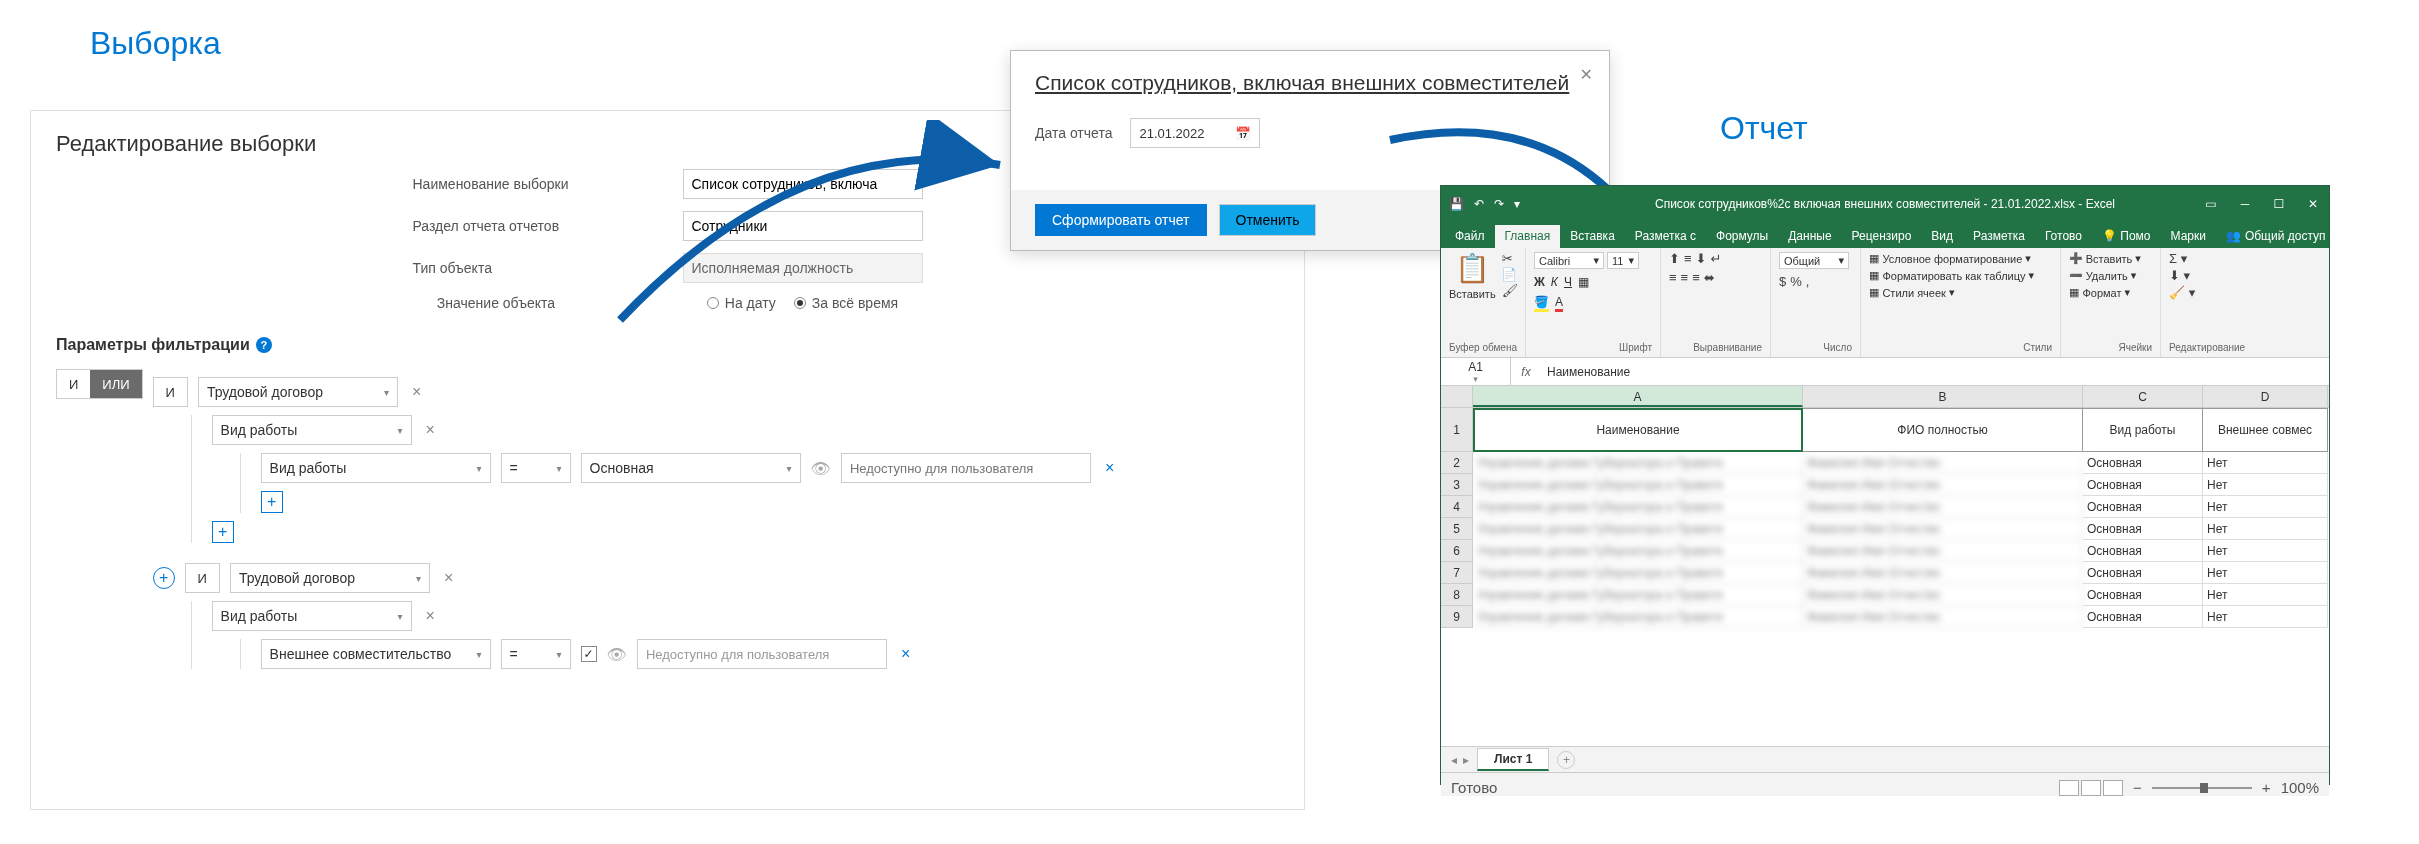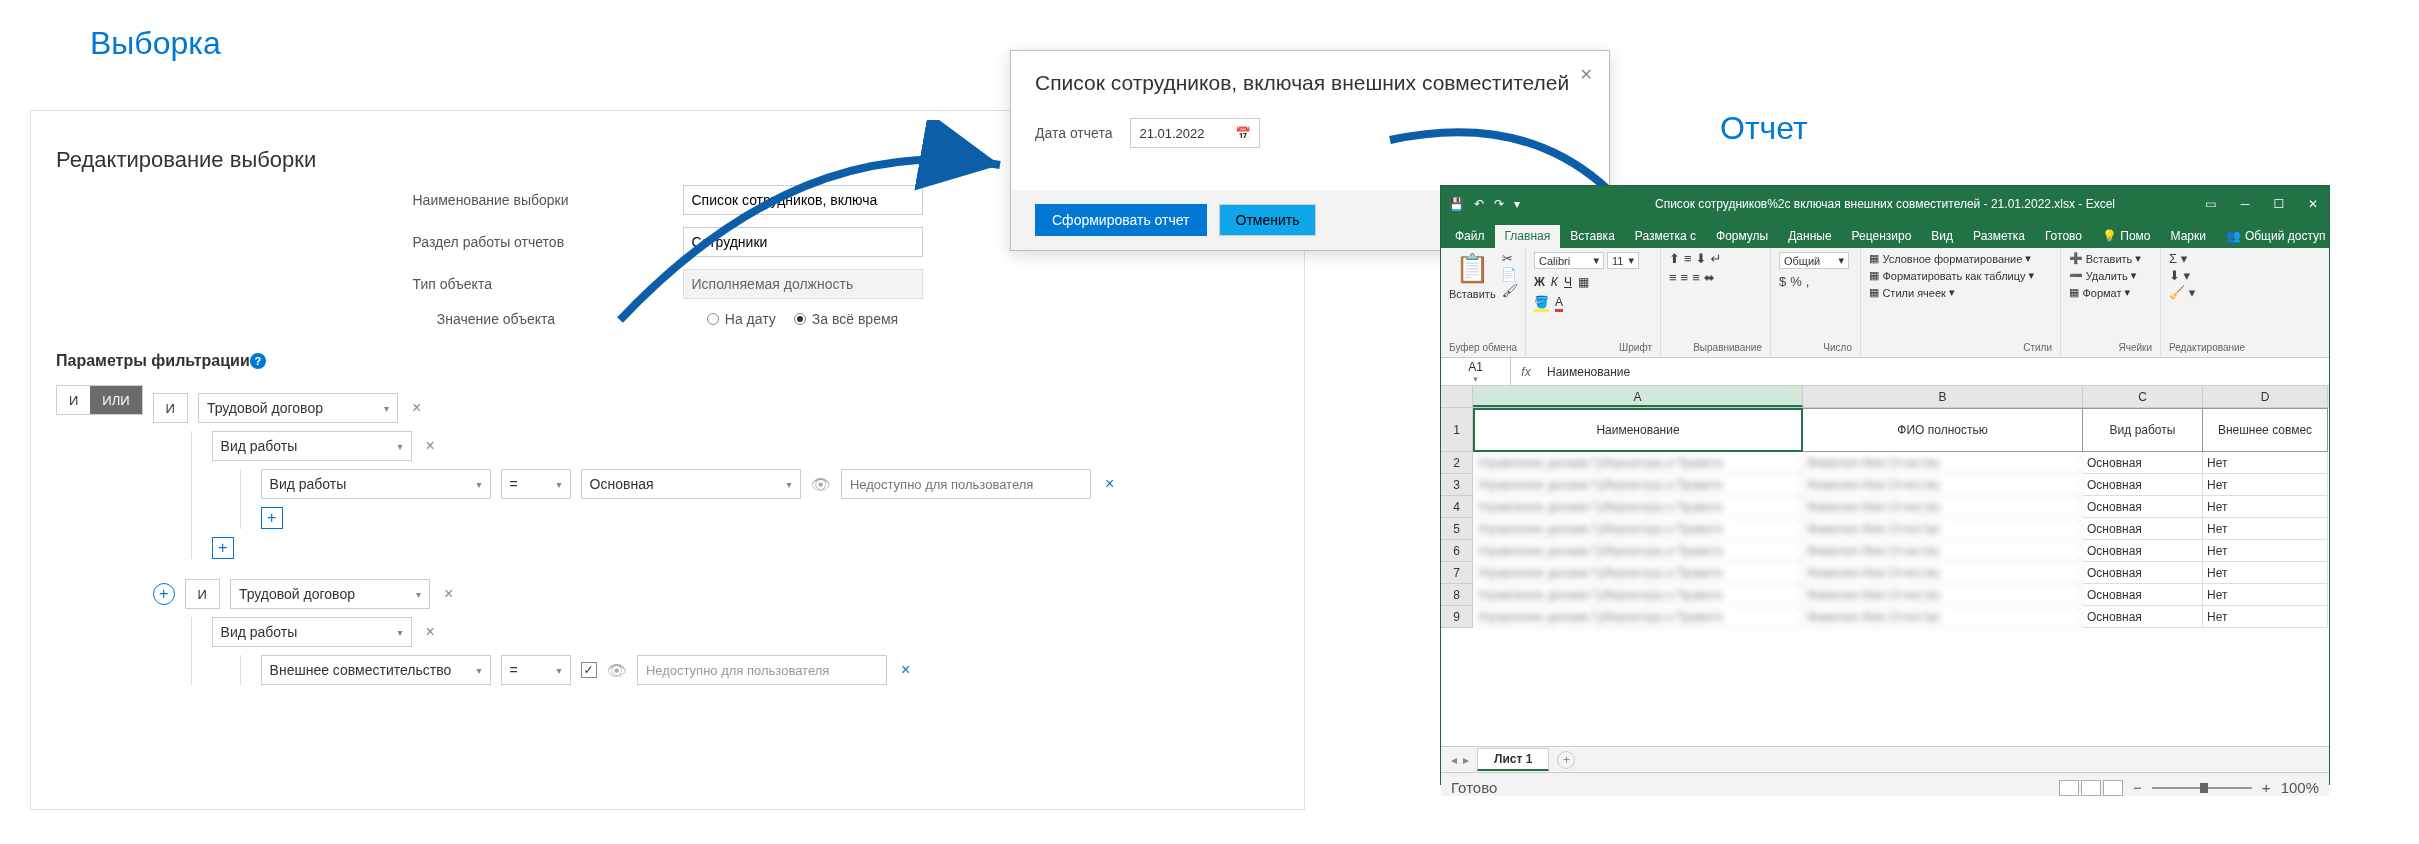--- a/index.html
+++ b/index.html
@@ -2,31 +2,31 @@
 <html><head>
 <meta charset="utf-8">
 <style>
 * { box-sizing: border-box; margin: 0; padding: 0; }
 body { font-family: 'Segoe UI', Arial, sans-serif; font-size: 13px; color: #333; background: #fff; width: 2419px; height: 844px; position: relative; }
 .heading { font-size: 32px; color: #0078d4; font-weight: 400; position: absolute; }
 .subheading { font-size: 22px; color: #333; font-weight: 400; }
 .panel { background: #fff; border: 1px solid #e0e0e0; position: absolute; }
 
 
-.left-panel { left: 30px; top: 110px; width: 1275px; height: 700px; padding: 36px 25px; }
+.left-panel { left: 30px; top: 110px; width: 1275px; height: 700px; padding: 20px 25px; }
 .form-row { display: flex; align-items: center; margin: 12px 0; gap: 40px; justify-content: center; }
 .form-label { width: 230px; color: #555; font-size: 14px; }
 .text-input { border: 1px solid #ccc; padding: 5px 8px; font-size: 14px; height: 30px; width: 240px; }
 .text-input.readonly { background: #f3f3f3; color: #666; border-color: #ddd; }
 .radio-group { display: flex; align-items: center; gap: 18px; }
 .radio-opt { display: flex; align-items: center; gap: 6px; font-size: 14px; color: #555; }
 .radio-dot { width: 12px; height: 12px; border: 1px solid #888; border-radius: 50%; display: inline-block; position: relative; }
 .radio-dot.checked::after { content: ''; position: absolute; width: 6px; height: 6px; background: #333; border-radius: 50%; top: 2px; left: 2px; }
 
-.filter-heading { font-size: 16px; font-weight: 600; margin-top: 25px; color: #333; display: flex; align-items: center; gap: 0; }
+.filter-heading { font-size: 16px; font-weight: 600; margin-top: 25px; color: #333; display: flex; align-items: center; gap: 6px; }
 .help-icon { width: 16px; height: 16px; border-radius: 50%; background: #0078d4; color: white; display: inline-flex; align-items: center; justify-content: center; font-size: 11px; font-weight: bold; }
 
 .filter-tree { margin-top: 15px; position: relative; }
 .logic-toggle { display: inline-flex; border: 1px solid #ccc; height: 30px; }
 .logic-btn { padding: 0 12px; display: flex; align-items: center; font-size: 13px; background: #fff; cursor: pointer; }
 .logic-btn.active { background: #6b6b6b; color: white; }
 .filter-row { display: flex; align-items: center; gap: 10px; margin: 8px 0; }
 .select-like { border: 1px solid #ccc; padding: 5px 8px; height: 30px; display: flex; align-items: center; justify-content: space-between; background: #fff; font-size: 14px; min-width: 180px; }
 .chevron { font-size: 10px; color: #888; }
 .remove-x { color: #888; font-size: 16px; cursor: pointer; padding: 0 4px; }
@@ -36,21 +36,21 @@
 .tree-indent2 { margin-left: 28px; border-left: 1px solid #ddd; padding-left: 20px; }
 .op-select { min-width: 70px; text-align: center; }
 .val-select { min-width: 220px; }
 .eye-icon { color: #aaa; font-size: 16px; }
 .avail-input { border: 1px solid #ccc; padding: 5px 8px; height: 30px; width: 250px; font-size: 13px; color: #999; }
 .checkbox { width: 16px; height: 16px; border: 1px solid #888; display: inline-flex; align-items: center; justify-content: center; }
 .checkbox.checked::after { content: '✓'; font-size: 12px; color: #333; }
 
 
 .modal { position: absolute; left: 1010px; top: 50px; width: 600px; background: #fff; border: 1px solid #bbb; box-shadow: 0 4px 16px rgba(0,0,0,0.15); }
-.modal-header { padding: 18px 24px 14px; position: relative; }
+.modal-header { padding: 18px 24px 14px; position: relative; text-decoration: underline; }
 .modal-title { font-size: 21px; color: #333; line-height: 1.3; }
 .modal-close { position: absolute; right: 16px; top: 14px; font-size: 16px; color: #888; cursor: pointer; }
 .modal-body { padding: 8px 24px 18px; }
 .modal-section-label { font-size: 14px; color: #333; margin-bottom: 18px; }
 .date-row { display: flex; align-items: center; gap: 18px; margin-bottom: 24px; }
 .date-label { font-size: 14px; color: #555; }
 .date-input { border: 1px solid #ccc; padding: 5px 8px; height: 30px; width: 130px; display: flex; align-items: center; justify-content: space-between; }
 .modal-footer { background: #f3f3f3; padding: 14px 24px; display: flex; gap: 12px; }
 .btn { padding: 7px 16px; border: 1px solid #ccc; background: #0ea5e9; font-size: 14px; cursor: pointer; }
 .btn.primary { background: #0078d4; color: white; border-color: #0078d4; }
@@ -121,21 +121,21 @@
 <div class="heading" style="left:90px; top:25px;">Выборка</div>
 <div class="heading" style="left:1720px; top:110px;">Отчет</div>
 
 <div class="panel left-panel">
   <div class="subheading">Редактирование выборки</div>
   <div class="form-row">
     <div class="form-label">Наименование выборки</div>
     <input class="text-input" value="Список сотрудников, включа" style="">
   </div>
   <div class="form-row">
-    <div class="form-label">Раздел работы отчетов</div>
+    <div class="form-label">Раздел отчета отчетов</div>
     <input class="text-input" value="Сотрудники" style="">
   </div>
   <div class="form-row">
     <div class="form-label">Тип объекта</div>
     <input class="text-input readonly" readonly="" value="Исполняемая должность" style="">
   </div>
   <div class="form-row">
     <div class="form-label">Значение объекта</div>
     <div class="radio-group">
       <div class="radio-opt">

